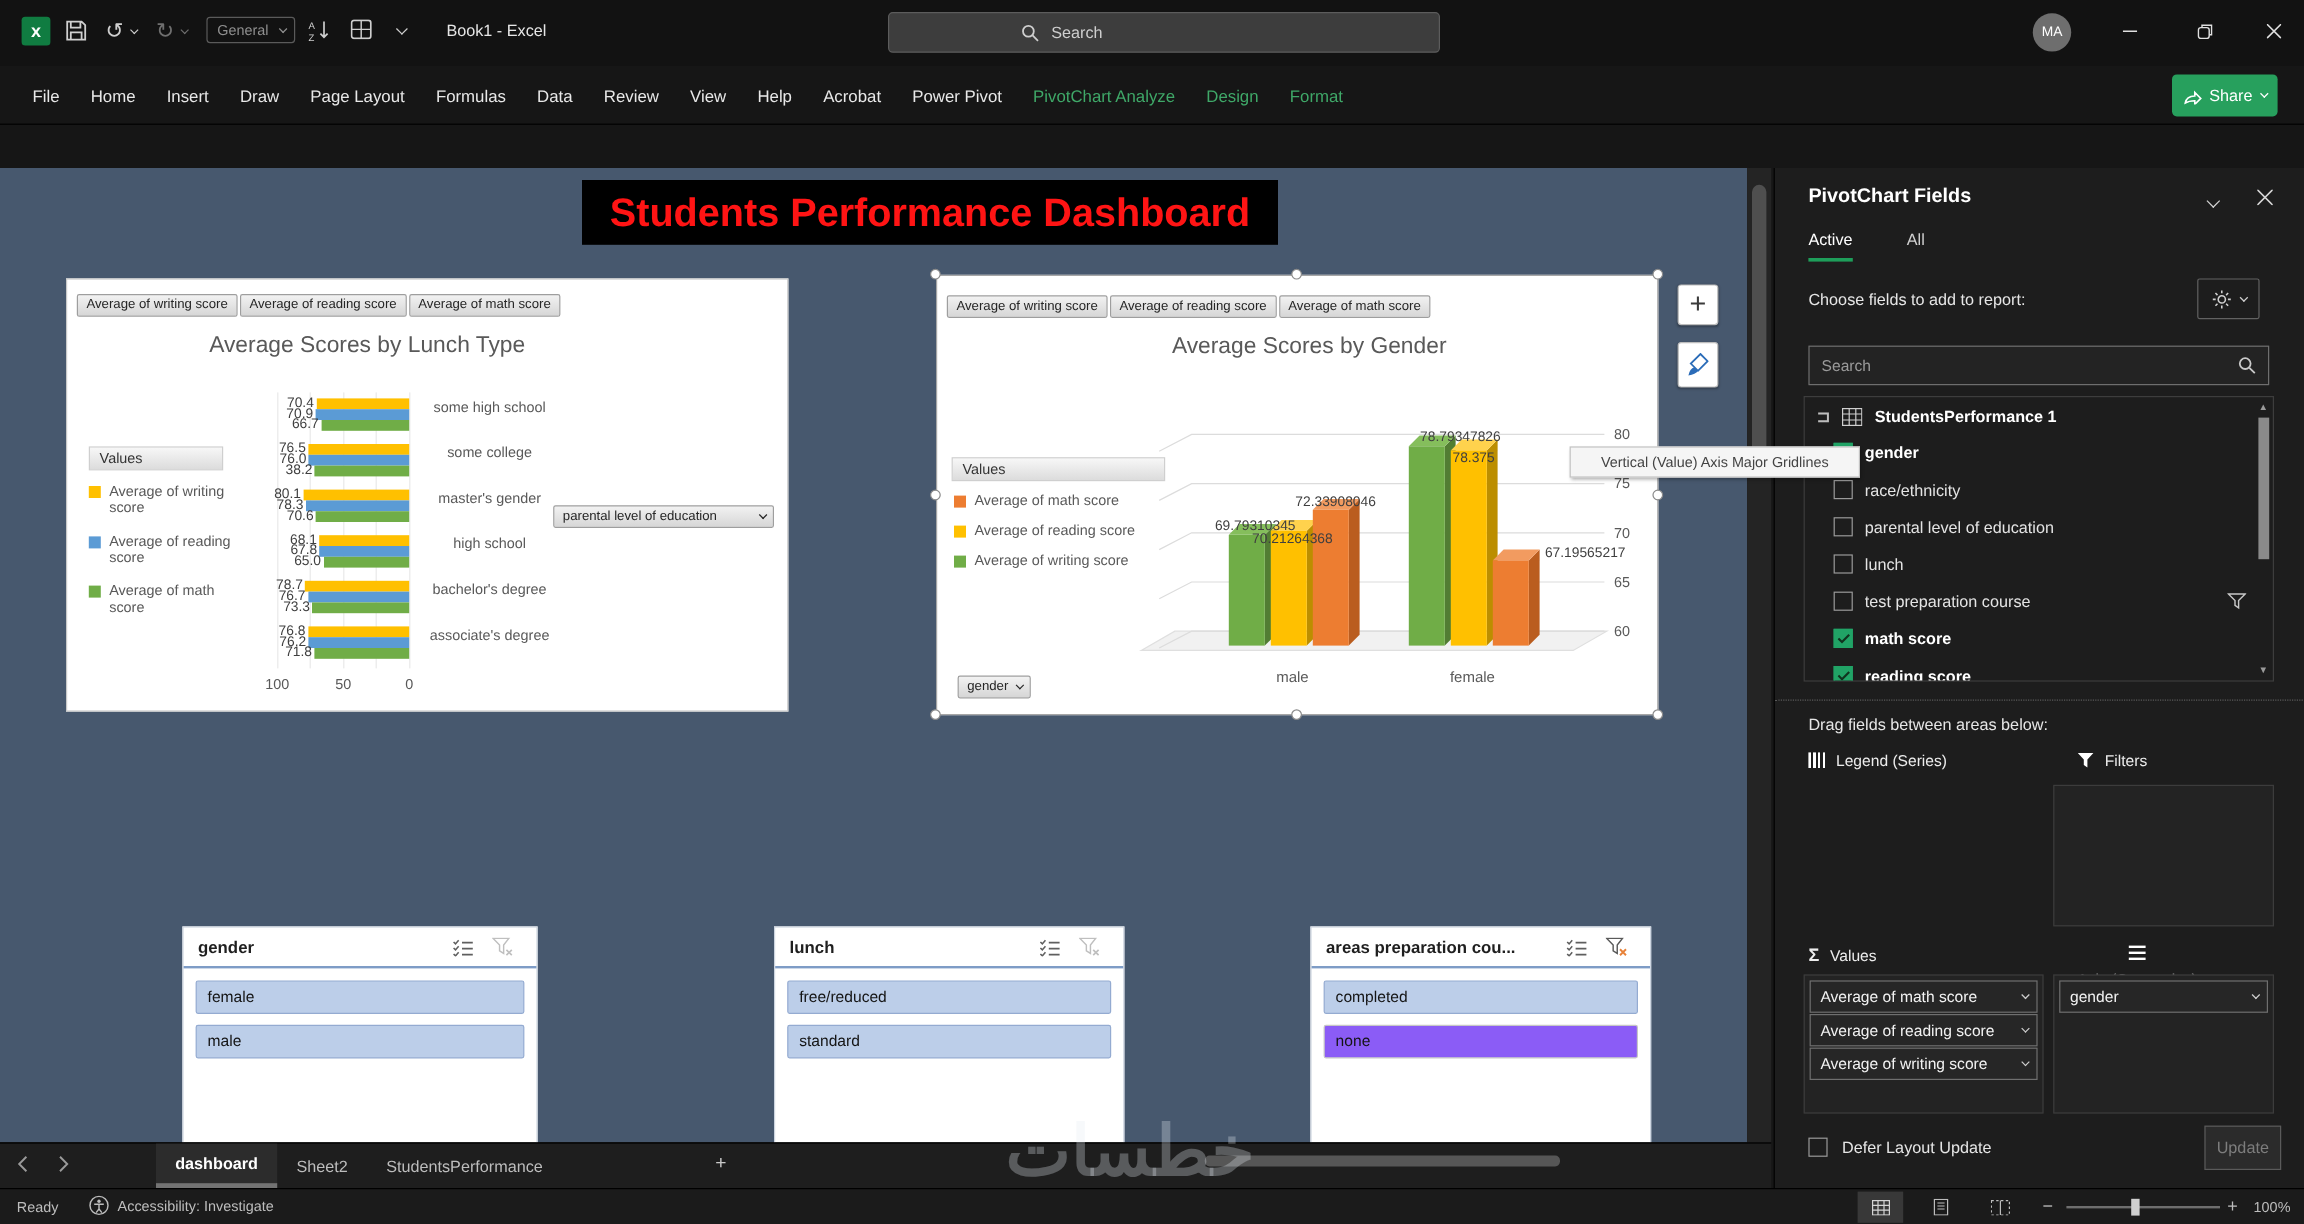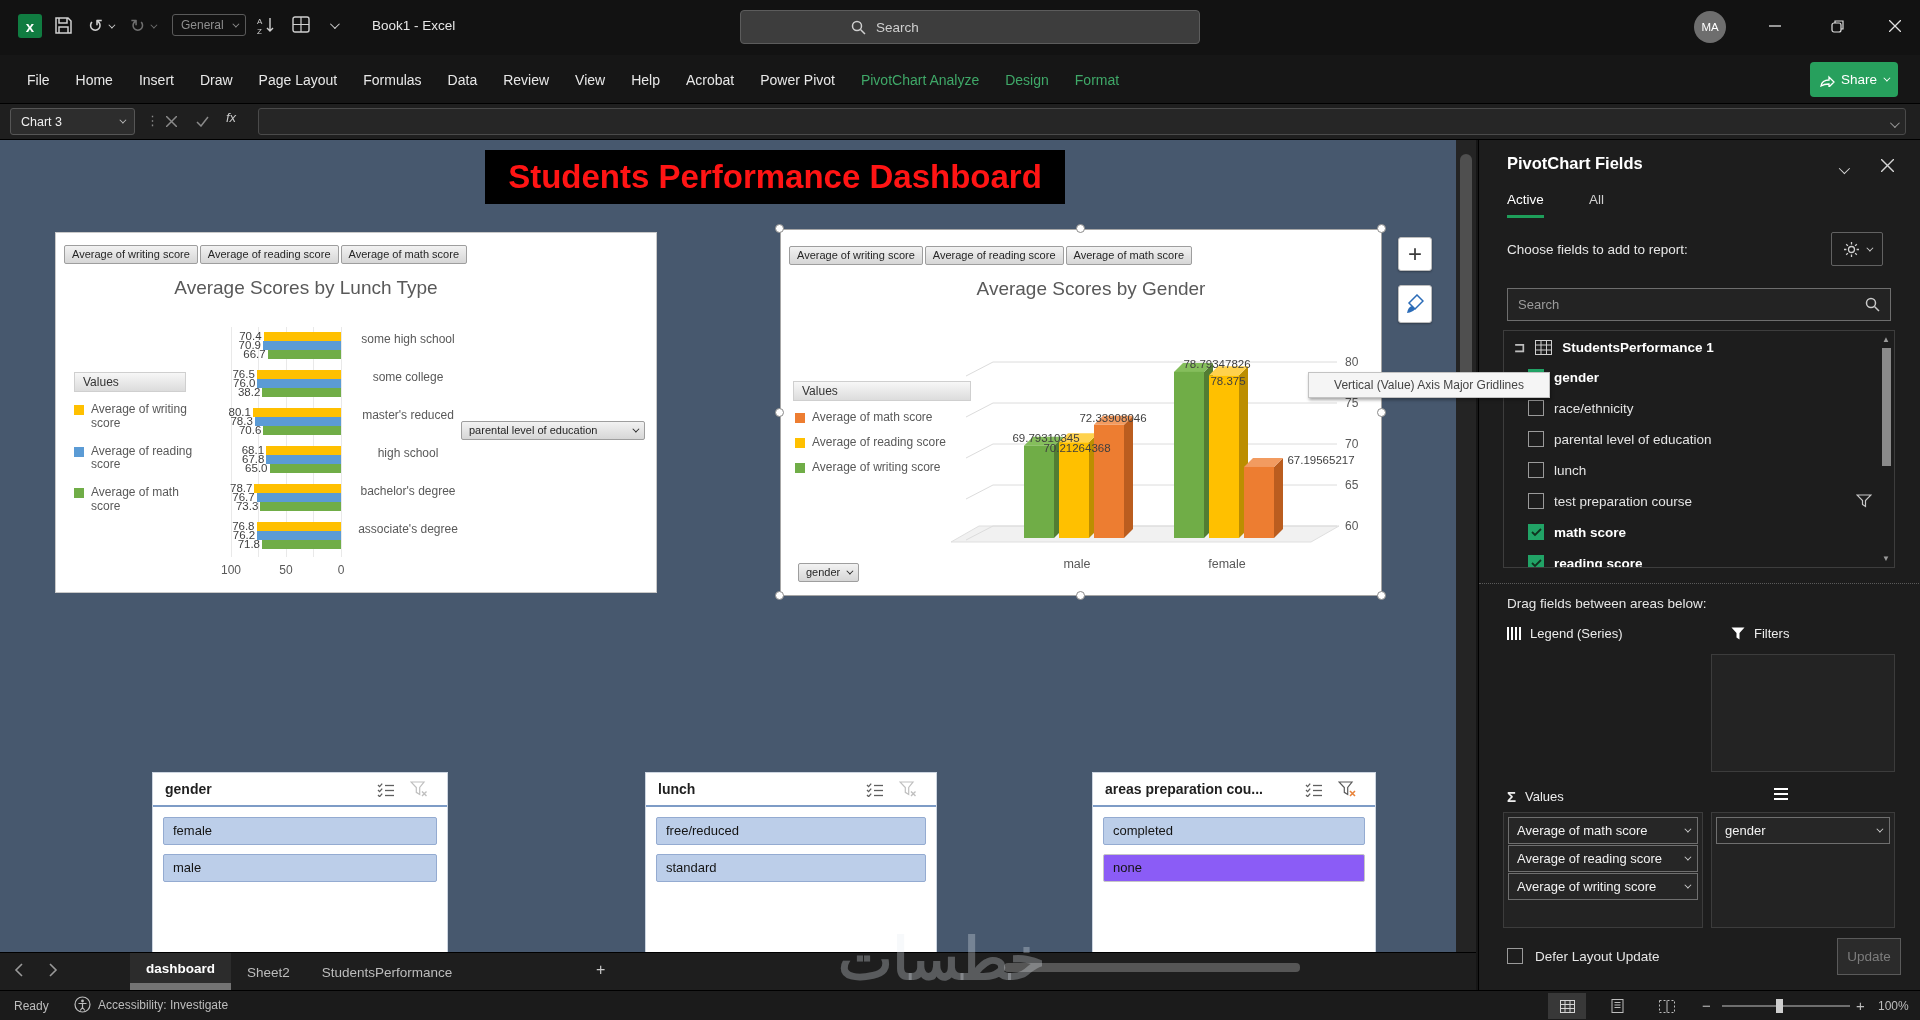--- a/index.html
+++ b/index.html
@@ -57,21 +57,21 @@
   .slicer-title { position:absolute; left:12px; top:8px; font-size:14px; font-weight:bold; color:#1f1f1f; }
   .slicer-item { position:absolute; left:10px; right:10px; height:28px; border-radius:2px; font-size:13px; color:#141414; line-height:26px; padding-left:9px; }
   .sel { background:#BCCEE9; border:1px solid #94ABD1; }
   .unsel { background:#8b5cf6; border:1px solid #c6c6c6; }
 
   
   #vscroll { position:absolute; left:1456px; top:140px; width:20px; height:812px; background:#242424; }
   #vthumb { position:absolute; left:4px; top:14px; width:12px; height:238px; background:#4f4f4f; border-radius:6px; }
   #tabsbar { position:absolute; left:0; top:952px; width:1476px; height:38px; background:#1e1e1e; border-top:1px solid #000; }
   .sheettab { height:38px; display:flex; align-items:center; padding:0 16px; font-size:13.5px; color:#bdbdbd; }
-  .sheettab.active { color:#fff; font-weight:bold; background:#2c2c2c; border-bottom:8px solid #737373; }
+  .sheettab.active { color:#fff; font-weight:bold; background:#2c2c2c; border-bottom:5px solid #737373; }
   #hthumb { position:absolute; left:1004px; top:10px; width:296px; height:9px; background:#565656; border-radius:4px; }
   #statusbar { position:absolute; left:0; top:990px; width:1920px; height:30px; background:#1b1b1b; border-top:1px solid #000; color:#bdbdbd; font-size:12px; }
   #watermark { position:absolute; left:838px; top:925px; font-size:58px; font-weight:bold; color:rgba(230,236,243,0.30); z-index:50; pointer-events:none; }
   .viewbtn { position:absolute; top:2px; width:38px; height:26px; display:flex; align-items:center; justify-content:center; }
 
   
   #panel { position:absolute; left:1478px; top:140px; width:442px; height:850px; background:#1d1d1d; border-left:1px solid #000; color:#e6e6e6; }
   #panel-title { position:absolute; left:28px; top:14px; font-size:16.5px; font-weight:bold; color:#fff; }
   .ptab { position:absolute; top:52px; font-size:13.5px; color:#d0d0d0; padding-bottom:8px; }
   .ptab.active { color:#fff; border-bottom:3px solid #1E9E5A; }
@@ -185,36 +185,20 @@
       </div>
     <button id="share-btn">
       <svg width="15" height="14" viewBox="0 0 15 14">
           <path d="M1 13 q1 -6 8 -6 v-3 l5 5 l-5 5 v-3 q-5 0 -8 2z" fill="none" stroke="#fff" stroke-width="1.3"></path>
         </svg>
       <span>Share</span>
       <span class="chev" style="width:5px;height:5px;"></span>
     </button>
   </div>
 
-  <div id="formularow">
-    <div id="namebox">
-        <span>Chart 3</span>
-        <span class="chev" style="width:5px;height:5px;color:#bbb;"></span>
-      </div>
-    <div class="fbtn" style="left:146px; top:9px; color:#8a8a8a;">⋮</div>
-    <div class="fbtn" style="left:166px; top:11px;"><svg width="11" height="11">
-          <path d="M0 0 L11 11 M11 0 L0 11" stroke="#8a8a8a" stroke-width="1.5"></path>
-        </svg></div>
-    <div class="fbtn" style="left:196px; top:11px;"><svg width="13" height="11">
-          <path d="M1 6 L5 10 L12 1" fill="none" stroke="#8a8a8a" stroke-width="1.5"></path>
-        </svg></div>
-    <div class="fbtn" style="left:226px; font-style:italic; color:#c8c8c8;">fx</div>
-    <div id="fxfield"></div>
-    <div class="fbtn" style="left:1890px; top:12px;"><span class="chev" style="color:#9a9a9a;"></span></div>
-  </div>
 
   <div id="sheet">
     <div id="banner">Students Performance Dashboard</div>
 
     <div class="card" id="left-card" style="left:55px; top:92px; width:602px; height:361px;">
       <div class="fieldrow" style="top:12px;">
           <div class="fieldbtn">Average of writing score</div>
           <div class="fieldbtn">Average of reading score</div>
           <div class="fieldbtn">Average of math score</div>
         </div>
@@ -253,21 +237,21 @@
           <div class="vlabel" style="left: 163.4px; top: 144px;">76.0</div>
           <div class="bar" style="left: 206.35px; top: 155px; width: 78.65px; background: rgb(112, 173, 71);"></div>
           <div class="vlabel" style="left: 168.35px; top: 153px;">38.2</div>
           <div class="catlabel" style="left: 296px; top: 137px;">some college</div>
           <div class="bar" style="left: 196.89px; top: 175px; width: 88.11px; background: rgb(255, 192, 0);"></div>
           <div class="vlabel" style="left: 158.89px; top: 173px;">80.1</div>
           <div class="bar" style="left: 198.87px; top: 184px; width: 86.13px; background: rgb(91, 155, 213);"></div>
           <div class="vlabel" style="left: 160.87px; top: 182px;">78.3</div>
           <div class="bar" style="left: 207.34px; top: 193px; width: 77.66px; background: rgb(112, 173, 71);"></div>
           <div class="vlabel" style="left: 169.34px; top: 191px;">70.6</div>
-          <div class="catlabel" style="left: 296px; top: 175px;">master's reduced</div>
+          <div class="catlabel" style="left: 296px; top: 175px;">master's gender</div>
           <div class="bar" style="left: 210.09px; top: 213px; width: 74.91px; background: rgb(255, 192, 0);"></div>
           <div class="vlabel" style="left: 172.09px; top: 211px;">68.1</div>
           <div class="bar" style="left: 210.42px; top: 222px; width: 74.58px; background: rgb(91, 155, 213);"></div>
           <div class="vlabel" style="left: 172.42px; top: 220px;">67.8</div>
           <div class="bar" style="left: 213.5px; top: 231px; width: 71.5px; background: rgb(112, 173, 71);"></div>
           <div class="vlabel" style="left: 175.5px; top: 229px;">65.0</div>
           <div class="catlabel" style="left: 296px; top: 213px;">high school</div>
           <div class="bar" style="left: 198.43px; top: 251px; width: 86.57px; background: rgb(255, 192, 0);"></div>
           <div class="vlabel" style="left: 160.43px; top: 249px;">78.7</div>
           <div class="bar" style="left: 200.63px; top: 260px; width: 84.37px; background: rgb(91, 155, 213);"></div>

